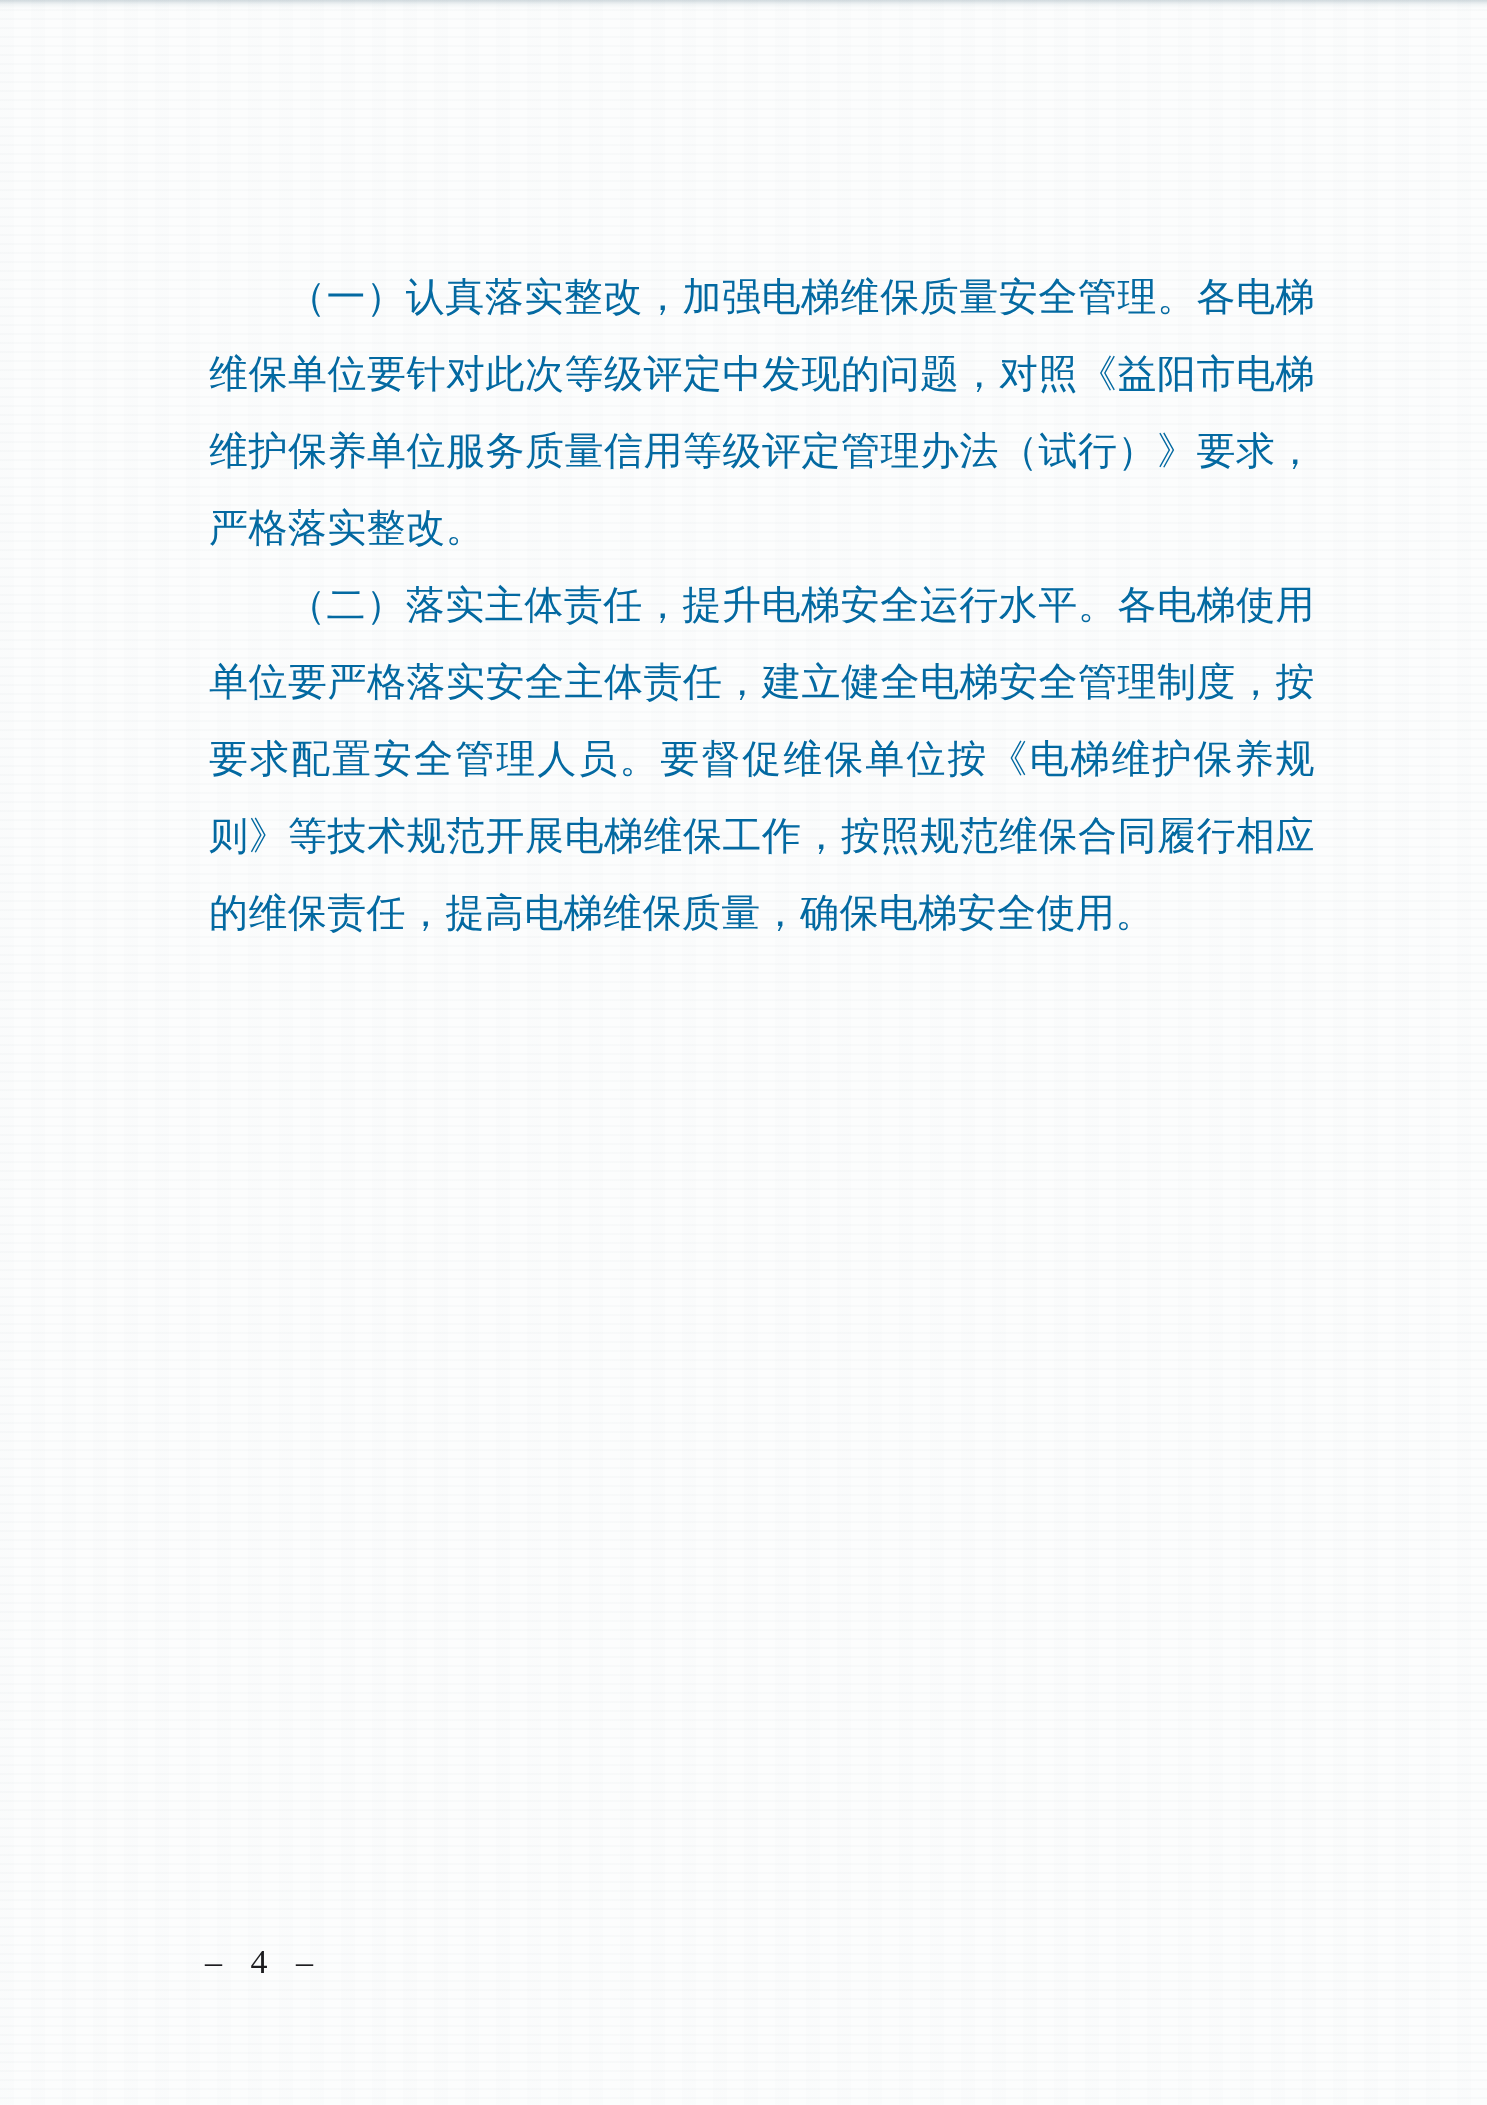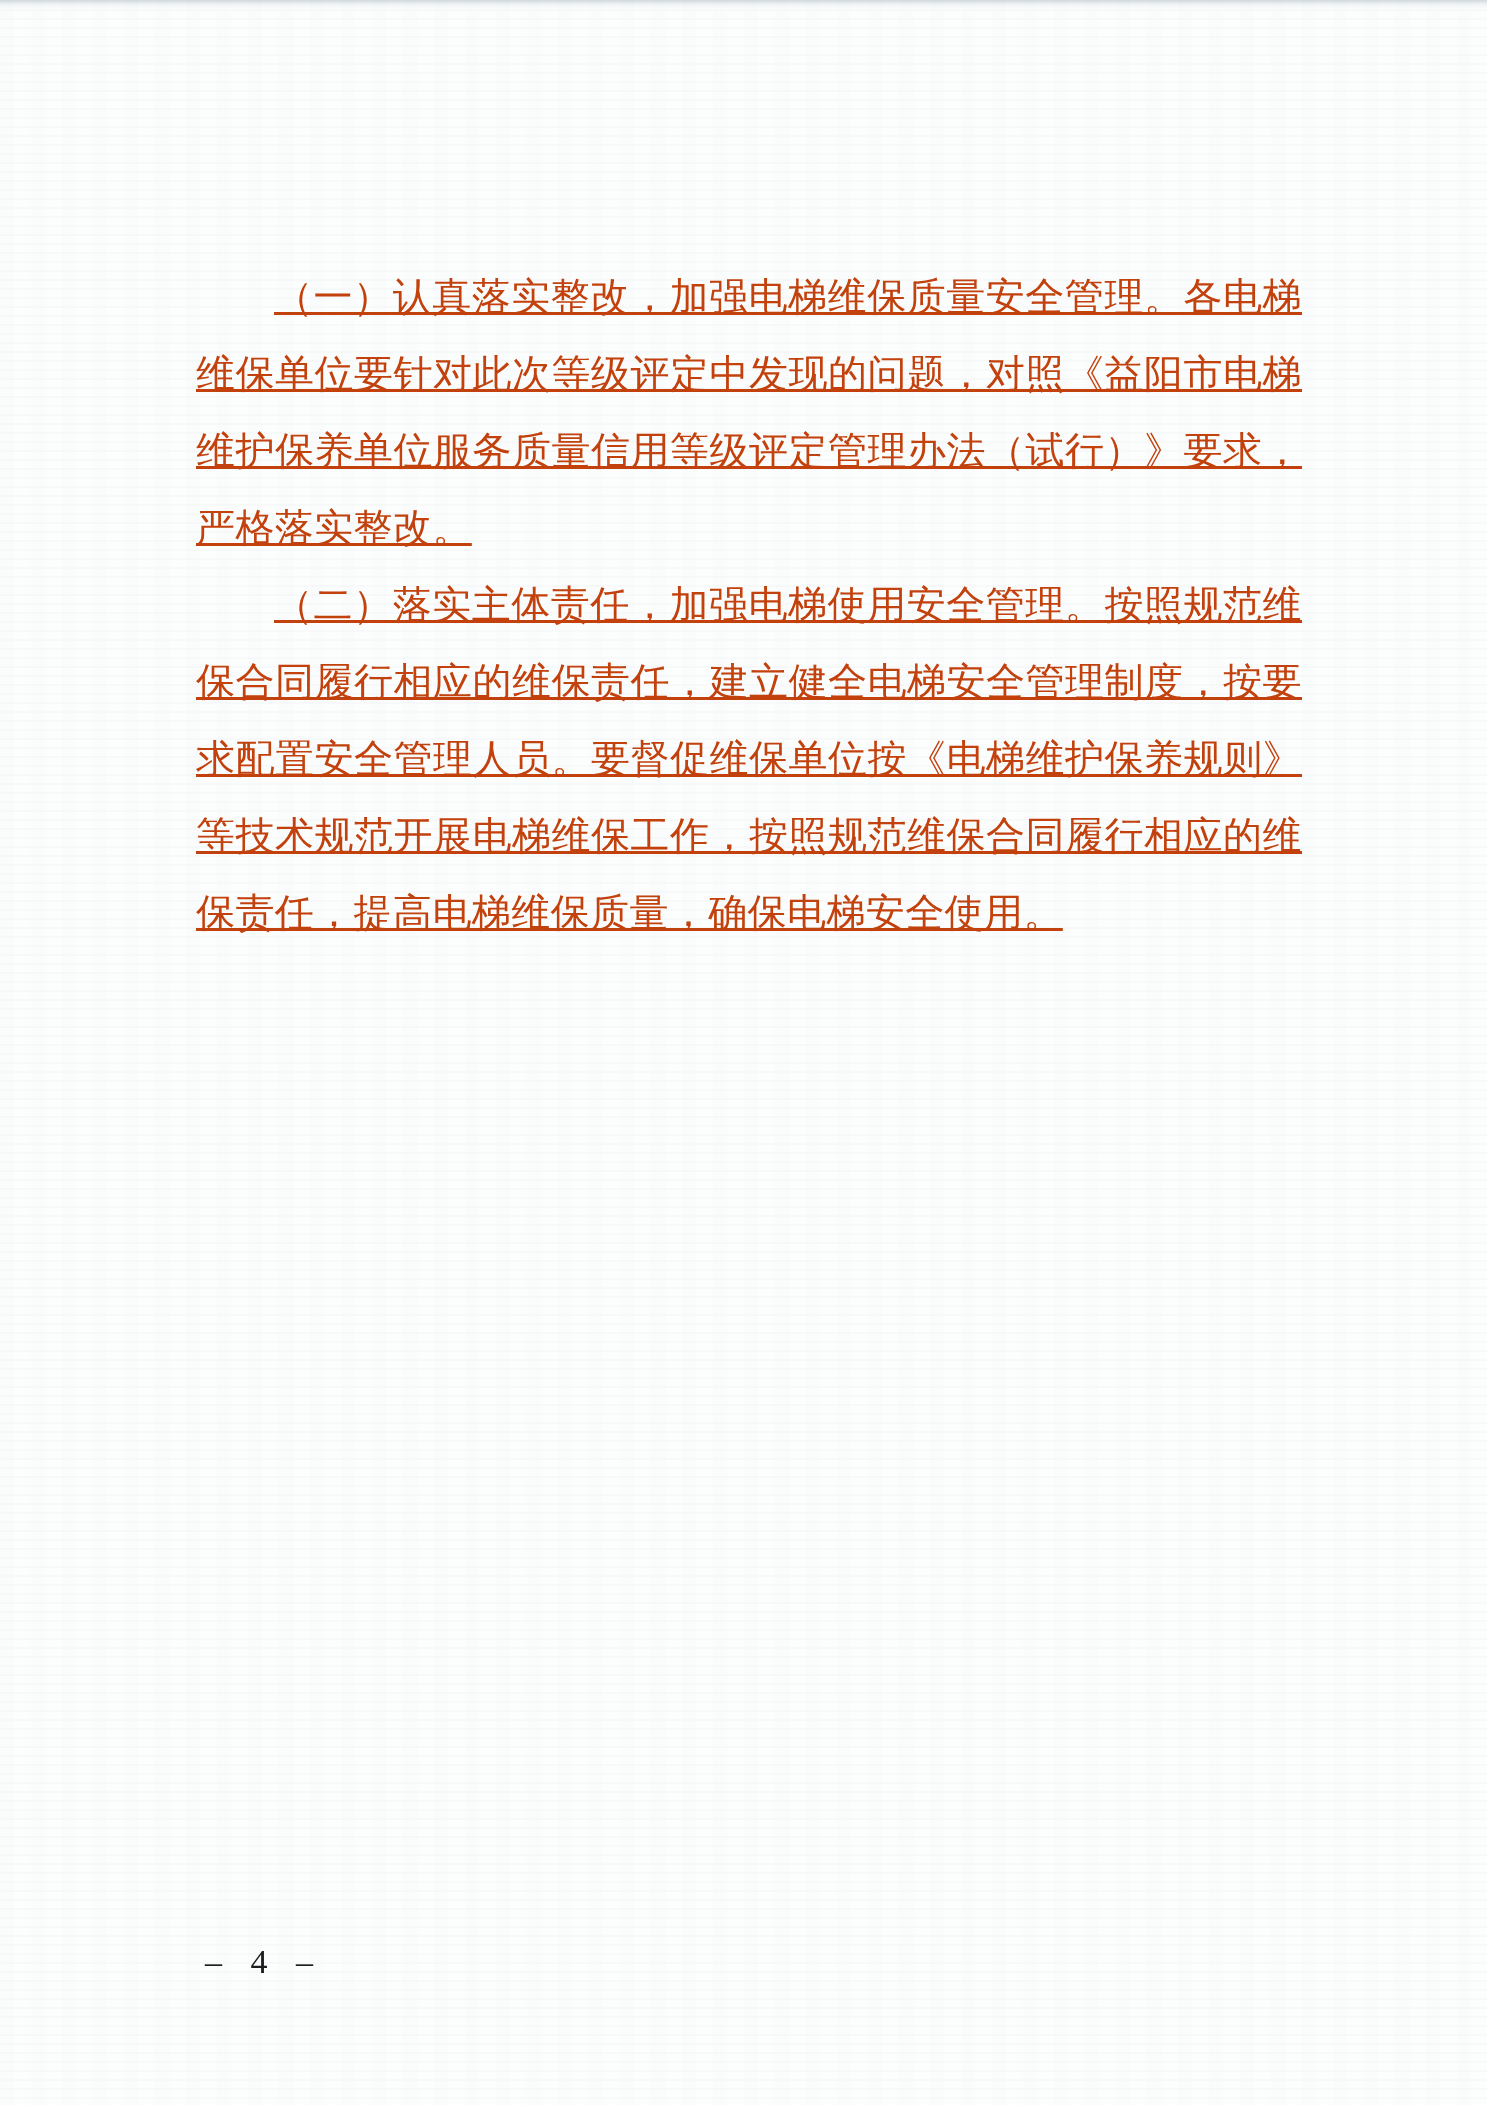--- a/index.html
+++ b/index.html
@@ -45,29 +45,28 @@
     background: linear-gradient(
       to bottom,
       rgba(150, 170, 180, 0.40) 0%,
       rgba(185, 200, 208, 0.18) 45%,
       rgba(220, 228, 232, 0.05) 80%,
       rgba(255, 255, 255, 0) 100%);
     pointer-events: none;
   }
   .body-text {
     position: absolute;
-    left: 196px;
+    left: 209px;
     top: 258px;
     width: 1106px;
     font-size: 39px;
     line-height: 77px;
     letter-spacing: 0.4px;
-    color: #c2410c;
+    color: #0369a1;
     text-align: justify;
-    text-decoration: underline;
   }
   .body-text p {
     margin: 0;
     padding: 0;
     text-indent: 2em;
   }
   .page-number {
     position: absolute;
     left: 205px;
     top: 1942px;
@@ -81,18 +80,18 @@
 </head>
 <body>
 
 <div class="page">
 
   <div class="scan-noise"></div>
   <div class="scan-edge-top"></div>
 
   <div class="body-text">
     <p>（一）认真落实整改，加强电梯维保质量安全管理。各电梯维保单位要针对此次等级评定中发现的问题，对照《益阳市电梯维护保养单位服务质量信用等级评定管理办法（试行）》要求，严格落实整改。</p>
-    <p>（二）落实主体责任，加强电梯使用安全管理。按照规范维保合同履行相应的维保责任，建立健全电梯安全管理制度，按要求配置安全管理人员。要督促维保单位按《电梯维护保养规则》等技术规范开展电梯维保工作，按照规范维保合同履行相应的维保责任，提高电梯维保质量，确保电梯安全使用。</p>
+    <p>（二）落实主体责任，提升电梯安全运行水平。各电梯使用单位要严格落实安全主体责任，建立健全电梯安全管理制度，按要求配置安全管理人员。要督促维保单位按《电梯维护保养规则》等技术规范开展电梯维保工作，按照规范维保合同履行相应的维保责任，提高电梯维保质量，确保电梯安全使用。</p>
   </div>
 
   <div class="page-number">– 4 –</div>
 
 </div>
 
 </body></html>

